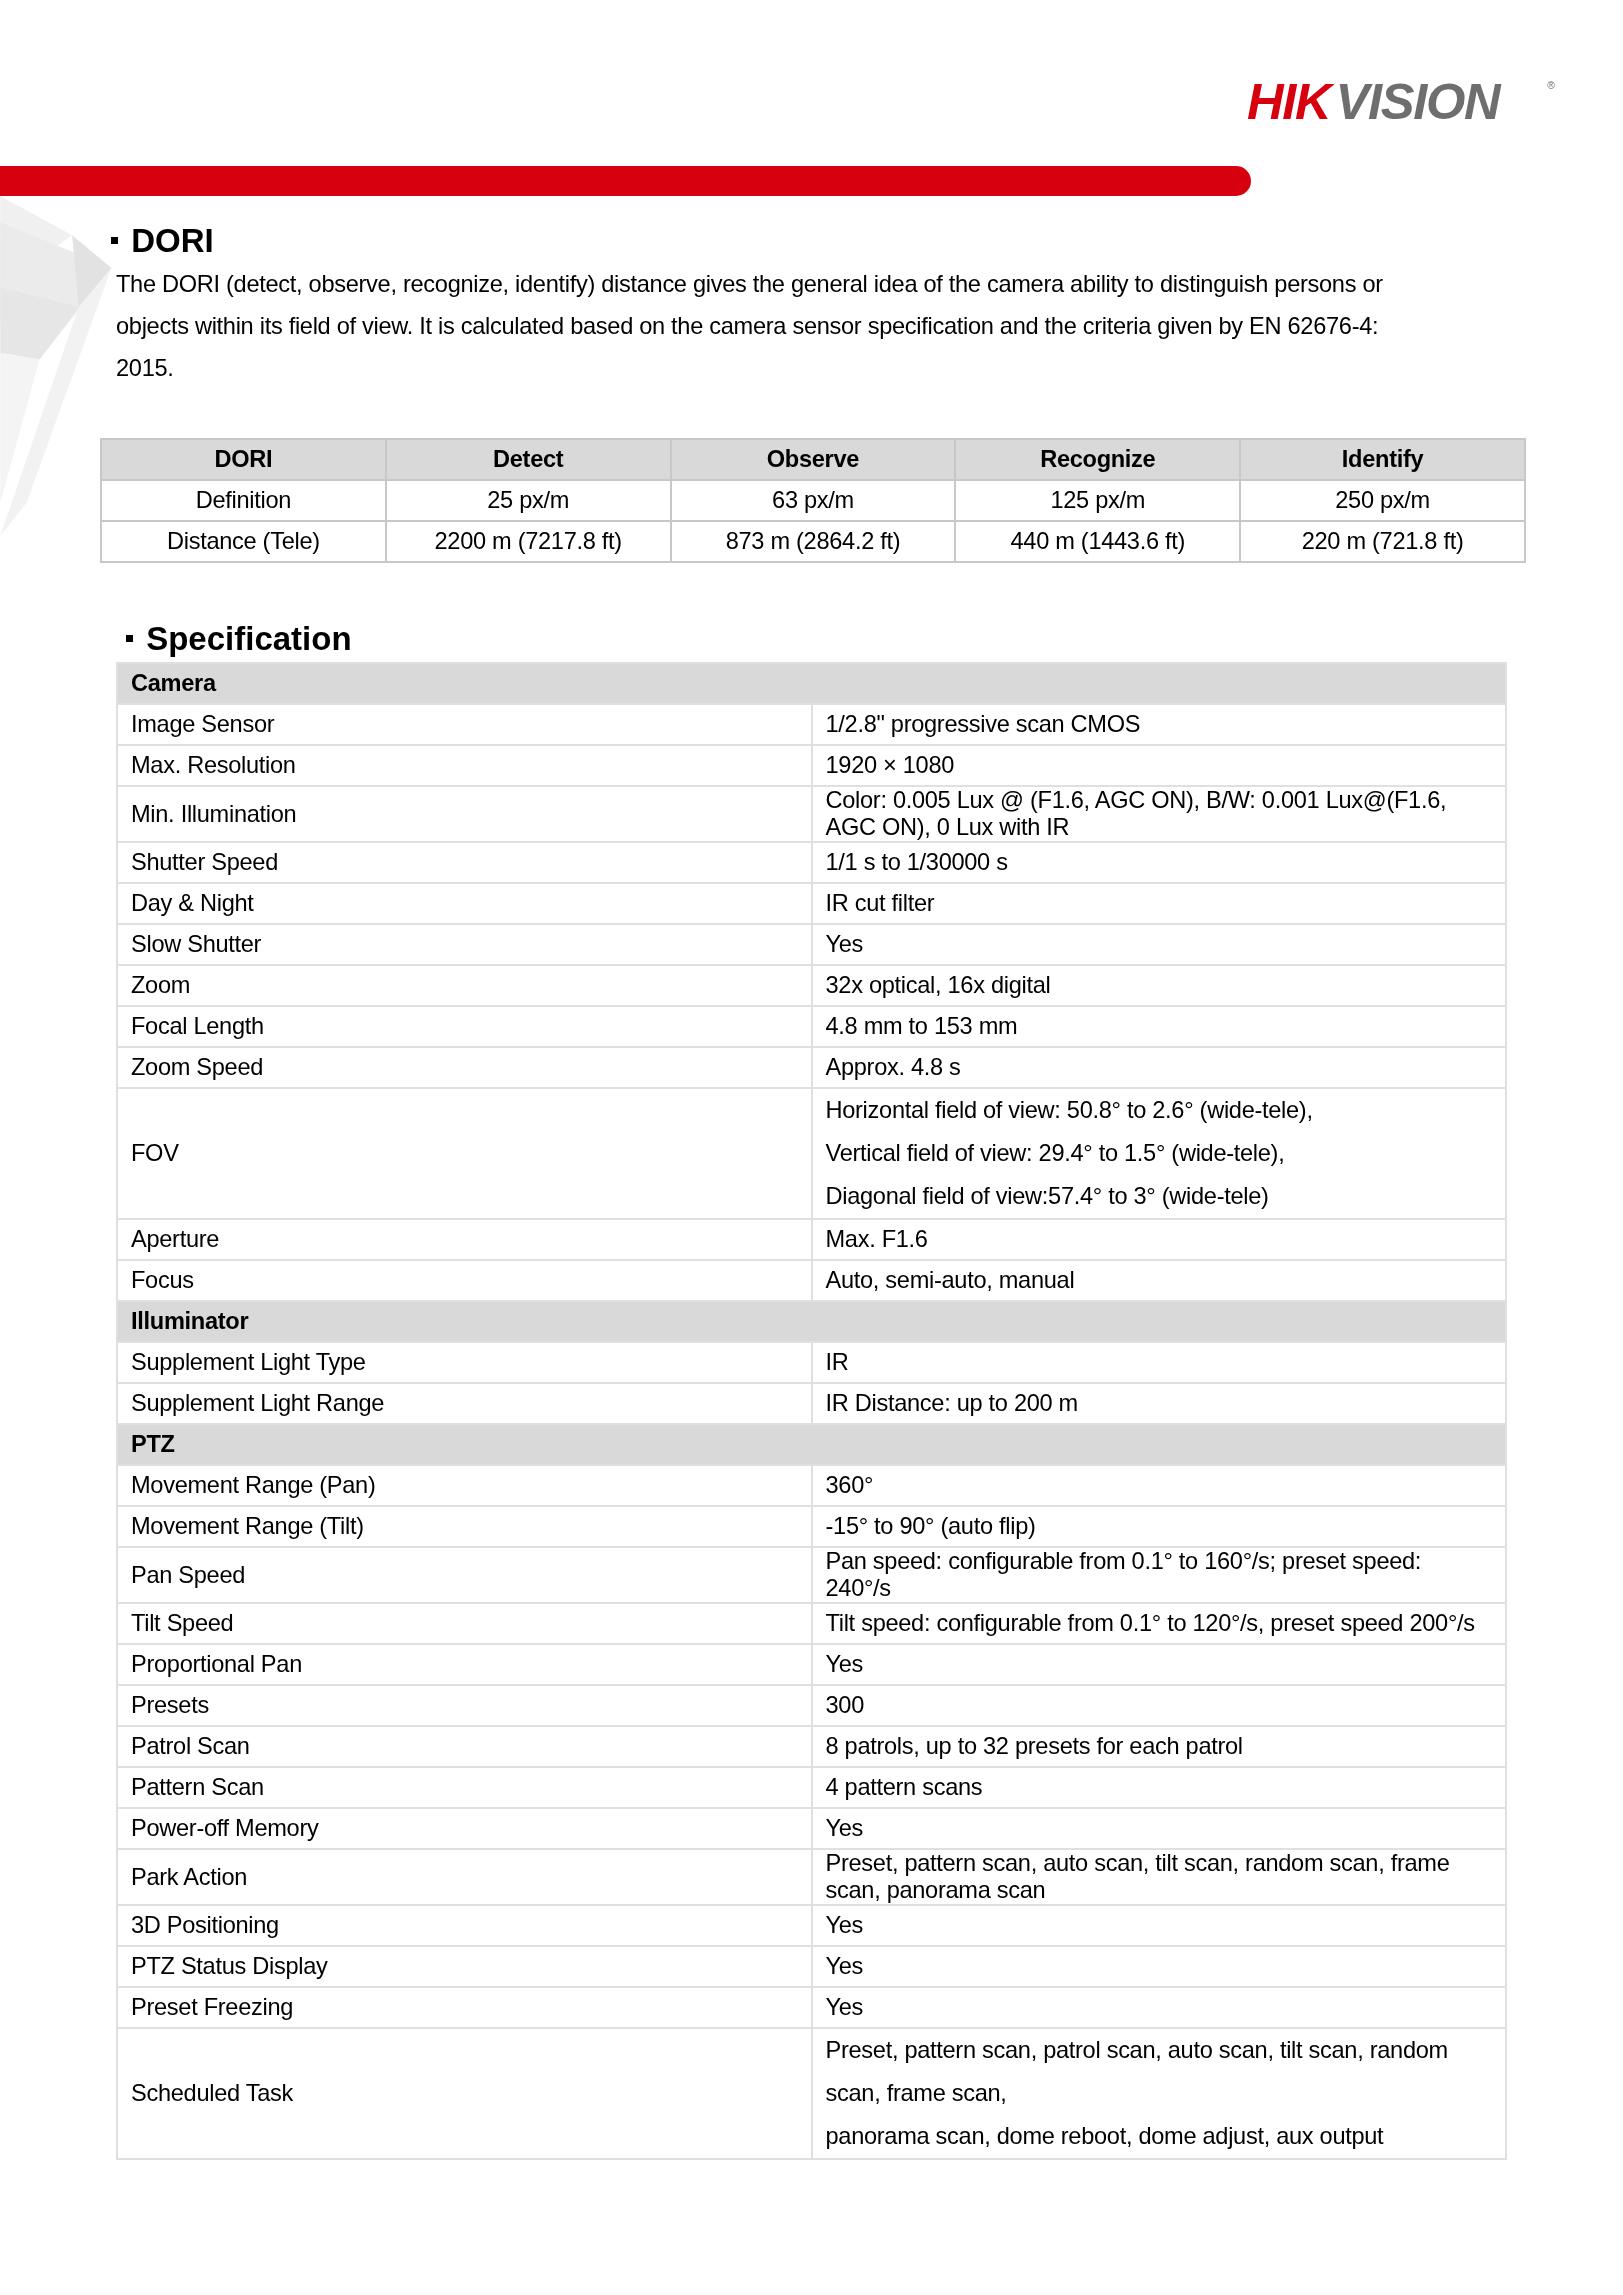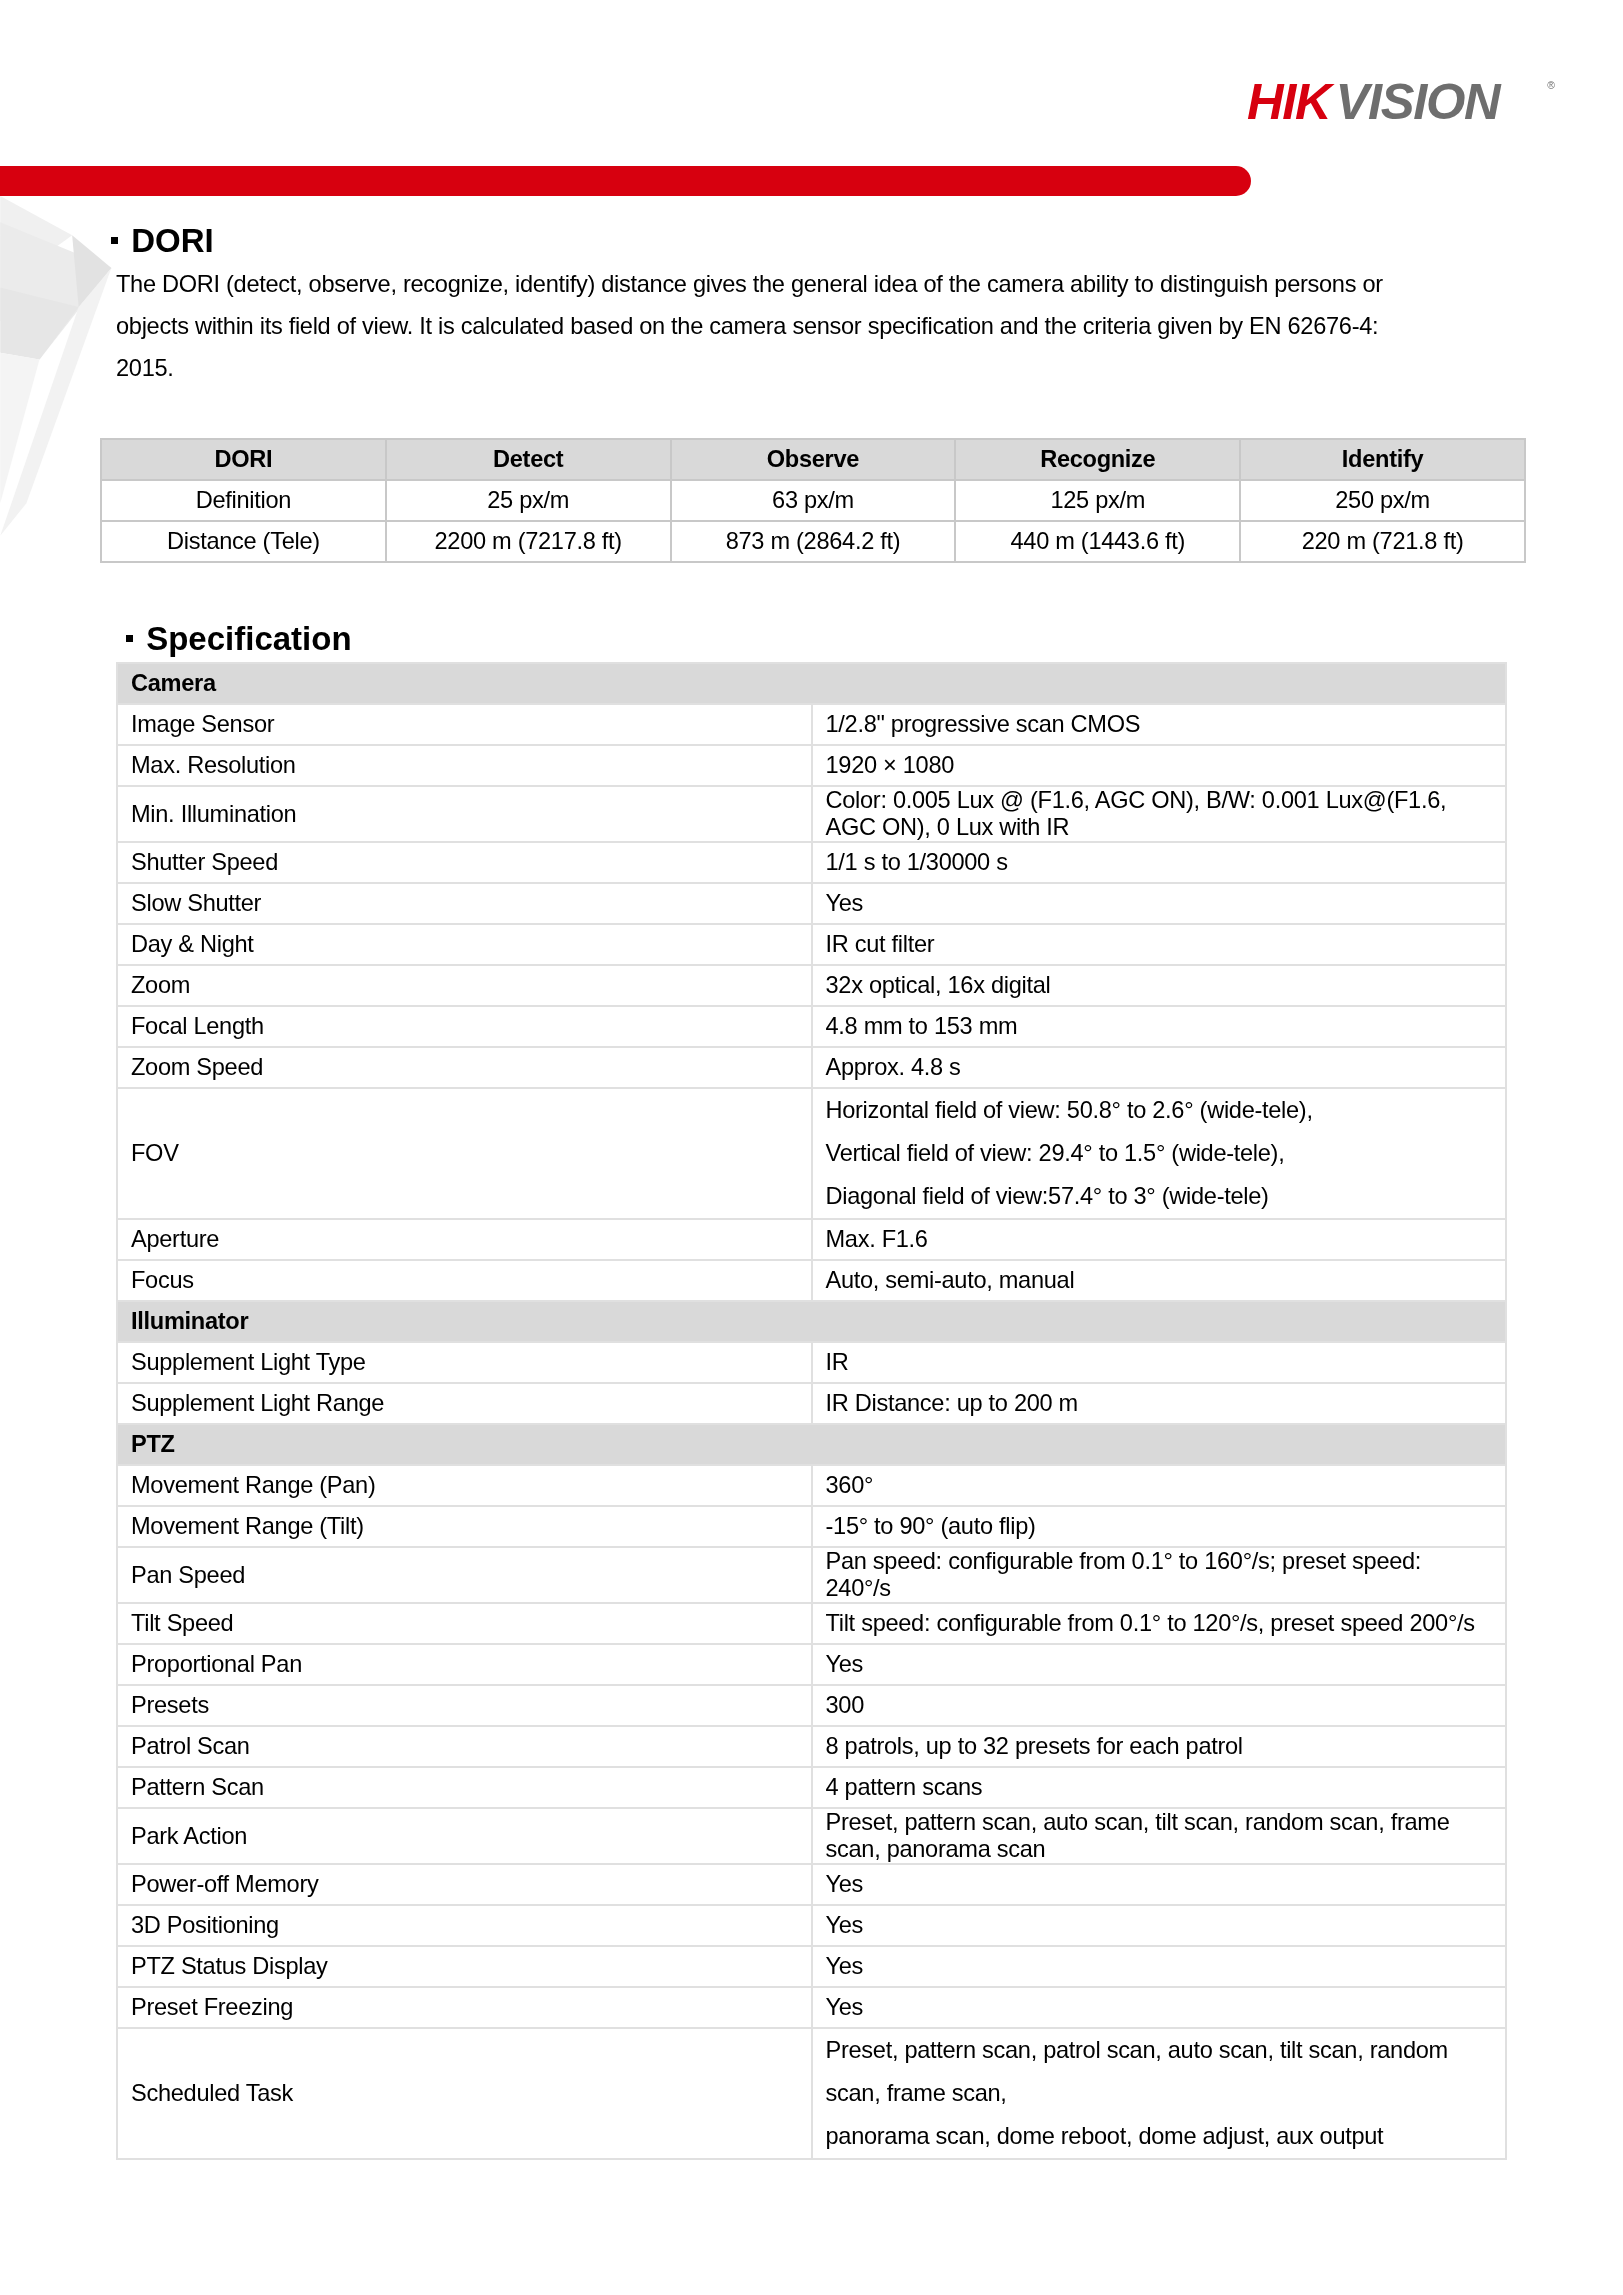--- a/index.html
+++ b/index.html
@@ -121,26 +121,26 @@
       </tr>
       <tr>
         <td class="lbl">Min. Illumination</td>
         <td><span>Color: 0.005 Lux @ (F1.6, AGC ON), B/W: 0.001 Lux@(F1.6, AGC ON), 0 Lux with IR</span></td>
       </tr>
       <tr>
         <td class="lbl">Shutter Speed</td>
         <td><span>1/1 s to 1/30000 s</span></td>
       </tr>
       <tr>
-        <td class="lbl">Slow Shutter</td>
-        <td><span>Yes</span></td>
-      </tr>
-      <tr>
         <td class="lbl">Day &amp; Night</td>
         <td><span>IR cut filter</span></td>
+      </tr>
+      <tr>
+        <td class="lbl">Slow Shutter</td>
+        <td><span>Yes</span></td>
       </tr>
       <tr>
         <td class="lbl">Zoom</td>
         <td><span>32x optical, 16x digital</span></td>
       </tr>
       <tr>
         <td class="lbl">Focal Length</td>
         <td><span>4.8 mm to 153 mm</span></td>
       </tr>
       <tr>
@@ -203,26 +203,26 @@
       </tr>
       <tr>
         <td class="lbl">Patrol Scan</td>
         <td><span>8 patrols, up to 32 presets for each patrol</span></td>
       </tr>
       <tr>
         <td class="lbl">Pattern Scan</td>
         <td><span>4 pattern scans</span></td>
       </tr>
       <tr>
+        <td class="lbl">Power-off Memory</td>
+        <td><span>Yes</span></td>
+      </tr>
+      <tr>
         <td class="lbl">Park Action</td>
         <td><span>Preset, pattern scan, auto scan, tilt scan, random scan, frame scan, panorama scan</span></td>
-      </tr>
-      <tr>
-        <td class="lbl">Power-off Memory</td>
-        <td><span>Yes</span></td>
       </tr>
       <tr>
         <td class="lbl">3D Positioning</td>
         <td><span>Yes</span></td>
       </tr>
       <tr>
         <td class="lbl">PTZ Status Display</td>
         <td><span>Yes</span></td>
       </tr>
       <tr>

